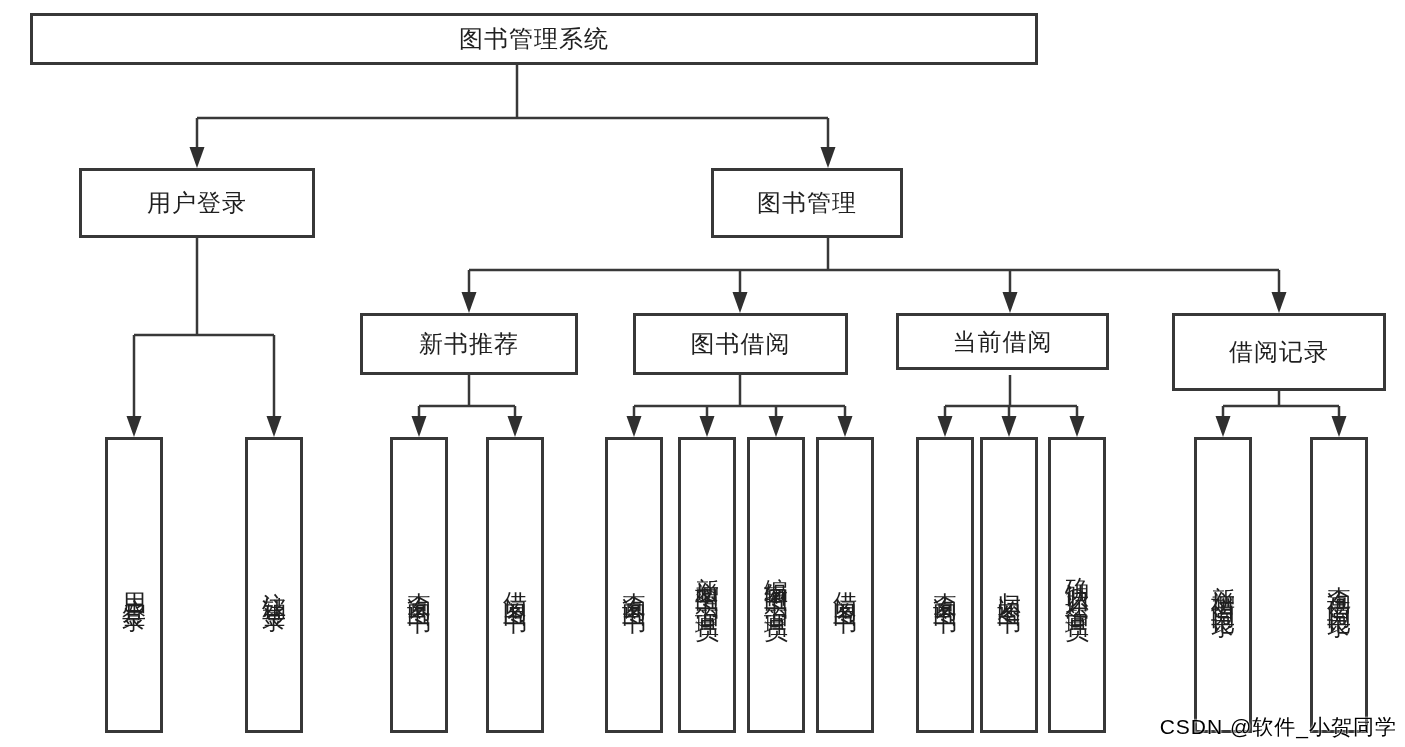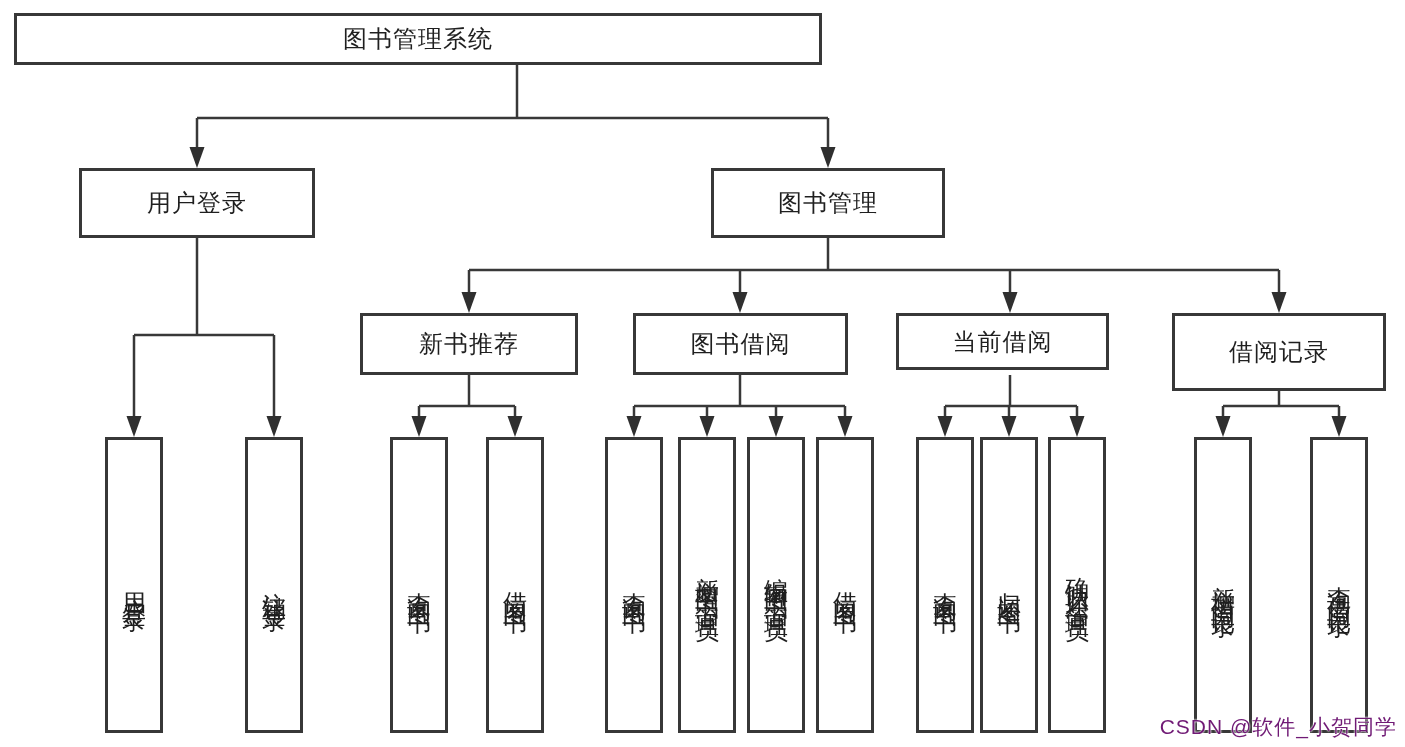--- a/index.html
+++ b/index.html
@@ -27,21 +27,21 @@
     text-orientation:upright;
     letter-spacing:6px;
     line-height:1;
     white-space:nowrap;
   }
   .watermark{
     position:absolute;
     right:8px;bottom:6px;
     z-index:5;
     font-size:21px;
-    color:#701a75;
+    color:#000000;
     text-shadow:0 0 2px #ffffff,0 0 2px #ffffff;
     letter-spacing:1px;
     margin-left:24px;
   }
 </style>
 </head>
 <body>
 
 <div class="canvas">
 
@@ -106,28 +106,28 @@
       <polygon points="768.5,416 783.5,416 776,437"></polygon>
       <polygon points="837.5,416 852.5,416 845,437"></polygon>
       <polygon points="937.5,416 952.5,416 945,437"></polygon>
       <polygon points="1001.5,416 1016.5,416 1009,437"></polygon>
       <polygon points="1069.5,416 1084.5,416 1077,437"></polygon>
       <polygon points="1215.5,416 1230.5,416 1223,437"></polygon>
       <polygon points="1331.5,416 1346.5,416 1339,437"></polygon>
     </g>
   </svg>
 
-  <div class="node hbox" style="left:14px;top:13px;width:808px;height:52px">
+  <div class="node hbox" style="left:30px;top:13px;width:1008px;height:52px">
     <span>图书管理系统</span>
   </div>
 
   <div class="node hbox" style="left:79px;top:168px;width:236px;height:70px">
     <span>用户登录</span>
   </div>
-  <div class="node hbox" style="left:711px;top:168px;width:234px;height:70px">
+  <div class="node hbox" style="left:711px;top:168px;width:192px;height:70px">
     <span>图书管理</span>
   </div>
 
   <div class="node hbox" style="left:633px;top:313px;width:215px;height:62px">
     <span>图书借阅</span>
   </div>
   <div class="node hbox" style="left:360px;top:313px;width:218px;height:62px">
     <span>新书推荐</span>
   </div>
   <div class="node hbox" style="left:896px;top:313px;width:213px;height:57px">

